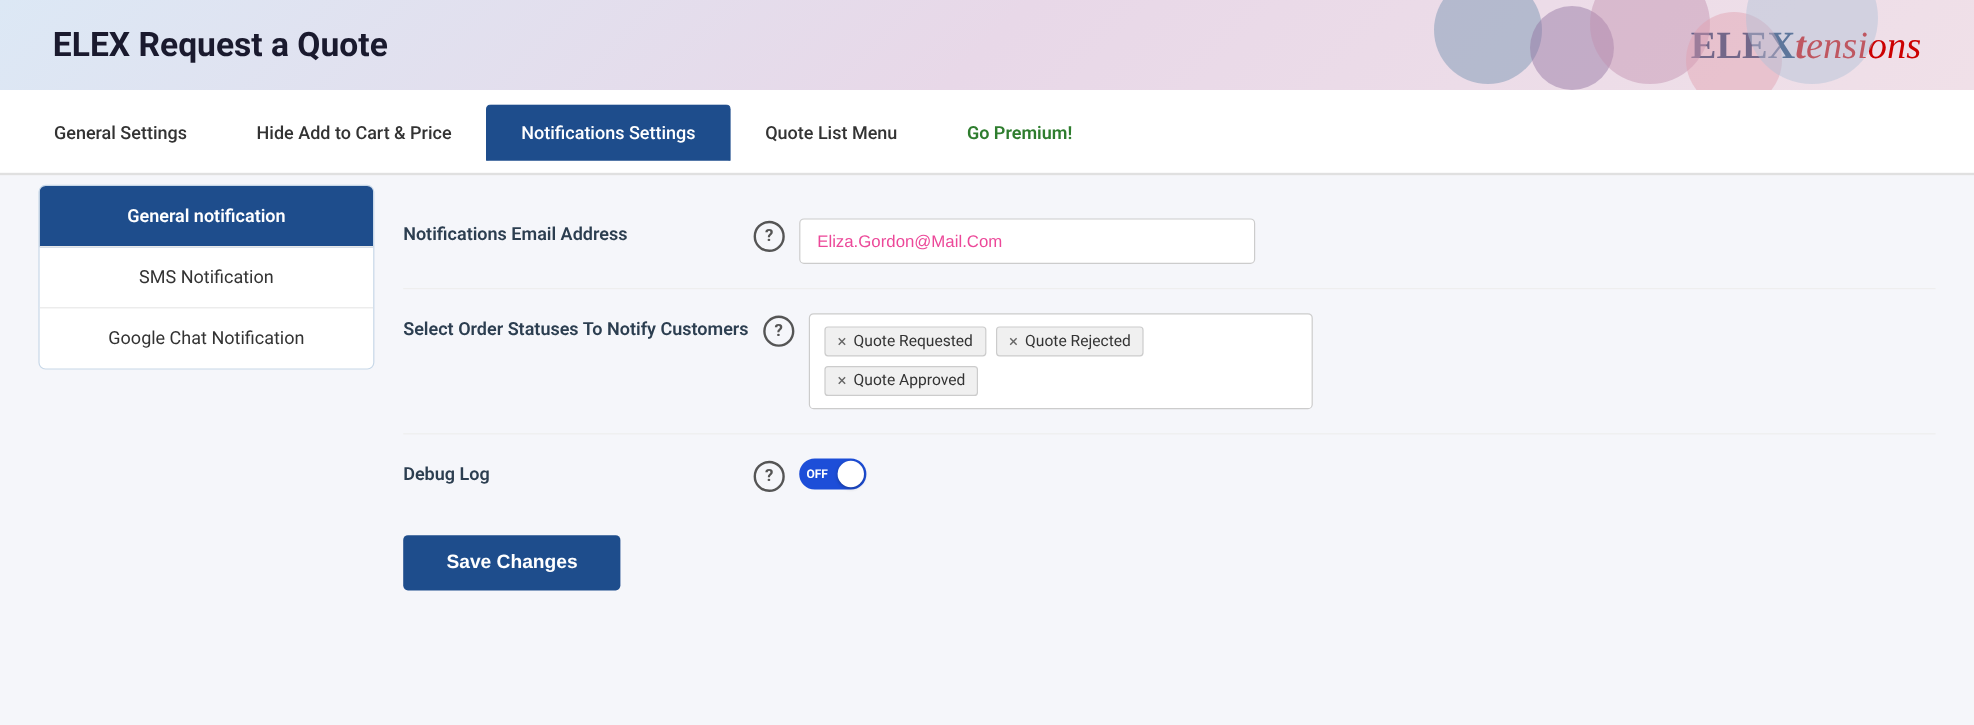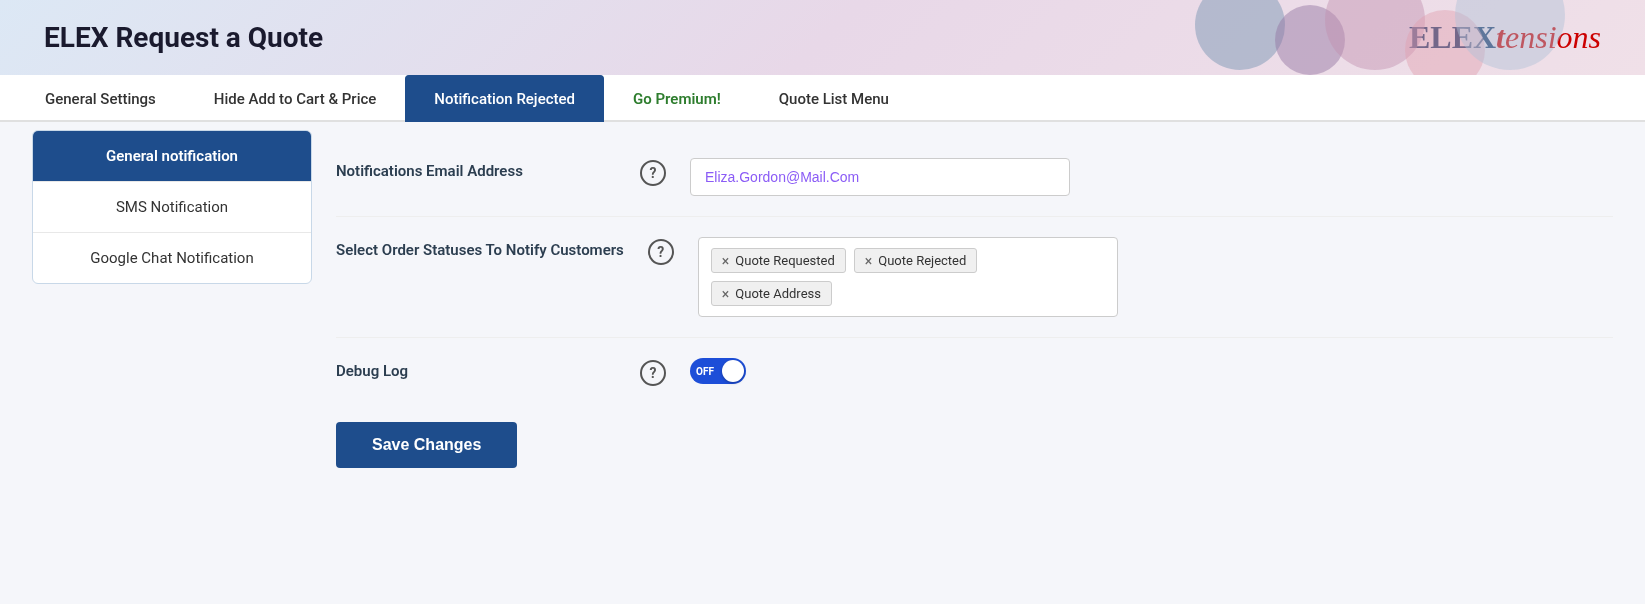--- a/index.html
+++ b/index.html
@@ -42,21 +42,21 @@
       position: absolute;
       border-radius: 50%;
       opacity: 0.45;
     }
 
     
     .nav-tabs {
       display: flex;
       background: #fff;
       border-bottom: 2px solid #e0e0e0;
-      padding: 0 16px;
+      padding: 12px 16px;
     }
     .nav-tab {
       padding: 14px 28px;
       font-size: 15px;
       font-weight: 500;
       color: #333;
       cursor: pointer;
       border: 1px solid transparent;
       border-bottom: none;
       margin-bottom: -2px;
@@ -109,21 +109,21 @@
     
     .settings-panel {
       flex: 1;
       padding: 8px 0;
     }
     .setting-row {
       display: flex;
       align-items: flex-start;
       padding: 20px 0;
       border-bottom: 1px solid #eee;
-      gap: 24px;
+      gap: 12px;
     }
     .setting-row:last-of-type { border-bottom: none; }
     .setting-label {
       min-width: 280px;
       font-size: 15px;
       font-weight: 600;
       color: #2c3e50;
       padding-top: 4px;
     }
     .help-icon {
@@ -146,21 +146,21 @@
     }
 
     
     .email-input {
       width: 100%;
       max-width: 380px;
       padding: 10px 14px;
       border: 1px solid #ccc;
       border-radius: 4px;
       font-size: 14px;
-      color: #8b5cf6;
+      color: #ec4899;
       background: #fff;
     }
 
     
     .tags-container {
       border: 1px solid #ccc;
       border-radius: 4px;
       padding: 10px 12px;
       max-width: 420px;
       min-height: 80px;
@@ -247,23 +247,23 @@
 
   <h1 class="header-title">ELEX Request a Quote</h1>
   <div class="header-logo">
     <span>ELEX</span><span class="elex-slash">t</span><span class="elex-cursive" style="color:#cc0000;font-style:italic;font-weight:400;">ensions</span>
   </div>
 </div>
 
 <nav class="nav-tabs">
   <div class="nav-tab">General Settings</div>
   <div class="nav-tab">Hide Add to Cart &amp; Price</div>
-  <div class="nav-tab active">Notification Rejected</div>
+  <div class="nav-tab active">Notifications Settings</div>
+  <div class="nav-tab">Quote List Menu</div>
   <div class="nav-tab premium">Go Premium!</div>
-  <div class="nav-tab">Quote List Menu</div>
 </nav>
 
 <div class="main-content">
 
   <div class="sidebar">
     <div class="sidebar-item active">General notification</div>
     <div class="sidebar-item">SMS Notification</div>
     <div class="sidebar-item">Google Chat Notification</div>
   </div>
 
@@ -287,21 +287,21 @@
           <span class="tag">
             <span class="tag-remove">×</span>
             <span>Quote Requested</span>
           </span>
           <span class="tag">
             <span class="tag-remove">×</span>
             <span>Quote Rejected</span>
           </span>
           <span class="tag">
             <span class="tag-remove">×</span>
-            <span>Quote Address</span>
+            <span>Quote Approved</span>
           </span>
         </div>
       </div>
     </div>
 
     
     <div class="setting-row">
       <div class="setting-label">Debug Log</div>
       <div class="help-icon">?</div>
       <div class="setting-control">

